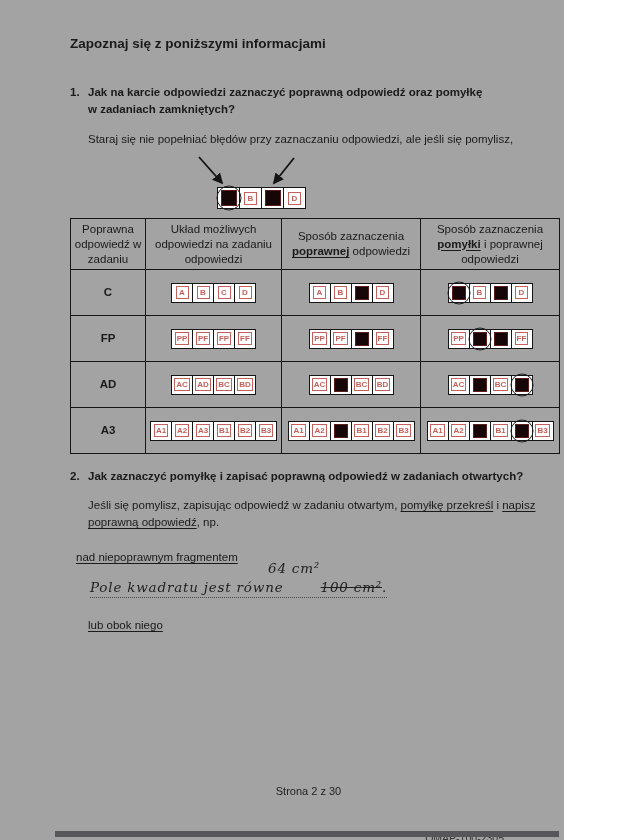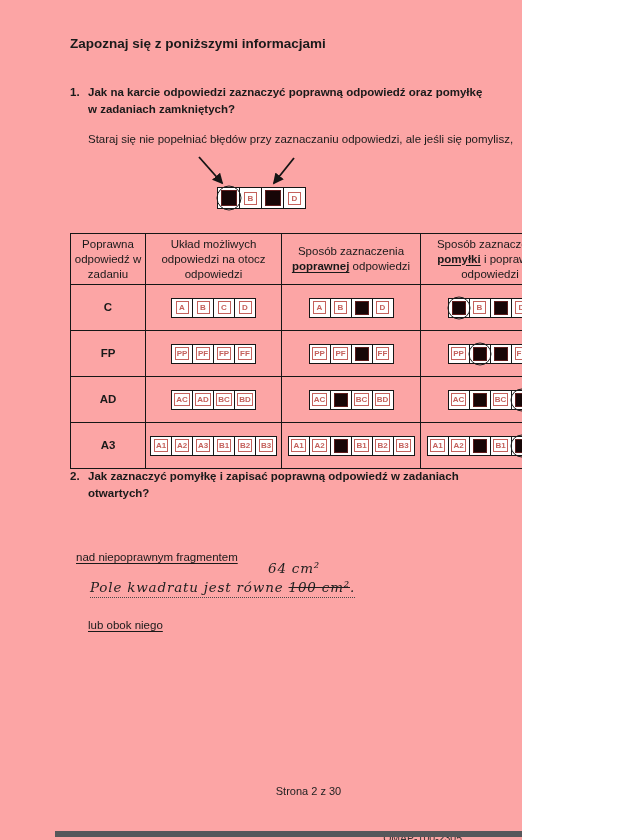--- a/index.html
+++ b/index.html
@@ -1,16 +1,16 @@
 <!DOCTYPE html>
 <html><head>
 <meta charset="utf-8">
 <style>
   html,body{margin:0;padding:0;background:#fff;}
-  .page{position:relative;width:522px;height:840px;background:#fca5a5;overflow:hidden;
+  .page{position:relative;width:564px;height:840px;background:#a3a3a3;overflow:hidden;
         font-family:"Liberation Sans","DejaVu Sans",sans-serif;color:#1a1a1a;text-decoration:underline;}
   .abs{position:absolute;}
   .u{text-decoration:underline;text-underline-offset:2px;}
   .bu{font-weight:bold;text-decoration:underline;text-underline-offset:2px;}
   .title{font-size:13.5px;font-weight:bold;}
   .h1{font-size:11.5px;font-weight:bold;line-height:17px;}
   .body-txt{font-size:11.5px;line-height:17px;}
   .num{position:absolute;left:-18px;top:0;}
 
   
@@ -21,32 +21,32 @@
   .acell .lbl{display:inline-block;border:1px solid #c4615c;color:#c4615c;
          font-size:8px;font-weight:bold;line-height:9px;padding:1px 1px;min-width:9px;text-align:center;}
   .acell .fsq{display:inline-block;width:12px;height:12px;background:#170607;border:1px solid #5e1d1d;}
   .acell .circ{position:absolute;left:50%;top:50%;width:21px;height:21px;transform:translate(-50%,-50%);
          border:1.8px solid #1c1c1c;border-radius:50%;z-index:3;}
   .strip.big .acell{width:21px;height:20px;}
   .strip.big .acell .fsq{width:14px;height:14px;}
   .strip.big .acell .circ{width:23px;height:23px;}
 
   
-  table.tbl{border-collapse:collapse;table-layout:fixed;width:489px;margin-top:15px;}
+  table.tbl{border-collapse:collapse;table-layout:fixed;width:489px;}
   table.tbl td{border:1px solid #161616;text-align:center;vertical-align:middle;
                font-size:11.5px;line-height:15px;padding:2px 3px;}
   td.hdr{height:46px;}
   td.rowcell{height:41px;}
   .ans{font-weight:bold;font-size:11.5px;}
 
   
   .hw{font-family:"DejaVu Serif","Liberation Serif",serif;font-style:italic;
       font-size:13.5px;letter-spacing:0.8px;color:#1f1f1f;}
   .hw-dotted{border-bottom:1.6px dotted #4a4a4a;padding-bottom:2px;}
-  .strike{text-decoration:line-through;}
+  .strike{text-decoration:line-through;margin-left:32px;}
 
   .footer-txt{font-size:11px;color:#222;}
   .doc-code{font-size:10.5px;color:#333;}
   .edge-bar{position:absolute;left:55px;bottom:3px;width:504px;height:6px;background:#57575a;}
 </style>
 </head>
 <body>
 
 <div class="page">
 
@@ -93,21 +93,21 @@
   <table class="tbl abs" style="left:70px;top:218px;">
     <colgroup>
         <col style="width:75px">
         <col style="width:136px">
         <col style="width:139px">
         <col style="width:139px">
       </colgroup>
     <tbody>
       <tr>
         <td class="hdr">Poprawna odpowiedź w zadaniu</td>
-        <td class="hdr">Układ możliwych odpowiedzi na otocz odpowiedzi</td>
+        <td class="hdr">Układ możliwych odpowiedzi na zadaniu odpowiedzi</td>
         <td class="hdr"><span>Sposób zaznaczenia </span><span class="bu">poprawnej</span><span> odpowiedzi</span></td>
         <td class="hdr"><span>Sposób zaznaczenia </span><span class="bu">pomyłki</span><span> i poprawnej odpowiedzi</span></td>
       </tr>
       <tr>
         <td class="rowcell ans">C</td>
         <td class="rowcell"><span class="strip">
               <span class="acell">
                 <span class="lbl">A</span>
               </span>
               <span class="acell">
@@ -307,20 +307,28 @@
             </span></td>
       </tr>
     </tbody>
   </table>
 
   <div class="abs" style="left:88px;top:468px;">
     <span class="h1 num">2.</span>
     <div class="h1">Jak zaznaczyć pomyłkę i zapisać poprawną odpowiedź w zadaniach otwartych?</div>
   </div>
 
+  <div class="abs body-txt" style="left:88px;top:497px;width:470px;">
+    <div>
+      <span>Jeśli się pomylisz, zapisując odpowiedź w zadaniu otwartym, </span><span class="u">pomyłkę przekreśl</span><span> i </span><span class="u">napisz</span>
+    </div>
+    <div>
+      <span class="u">poprawną odpowiedź</span><span>, np.</span>
+    </div>
+  </div>
 
   <div class="abs body-txt u" style="left:76px;top:549px;">nad niepoprawnym fragmentem</div>
 
   <div class="abs hw" style="left:268px;top:560px;">64 cm²</div>
   <div class="abs" style="left:90px;top:578px;">
     <span class="hw hw-dotted"><span>Pole kwadratu jest równe </span><span class="strike">100 cm²</span><span>.</span></span>
   </div>
 
   <div class="abs body-txt u" style="left:88px;top:617px;">lub obok niego</div>
 

